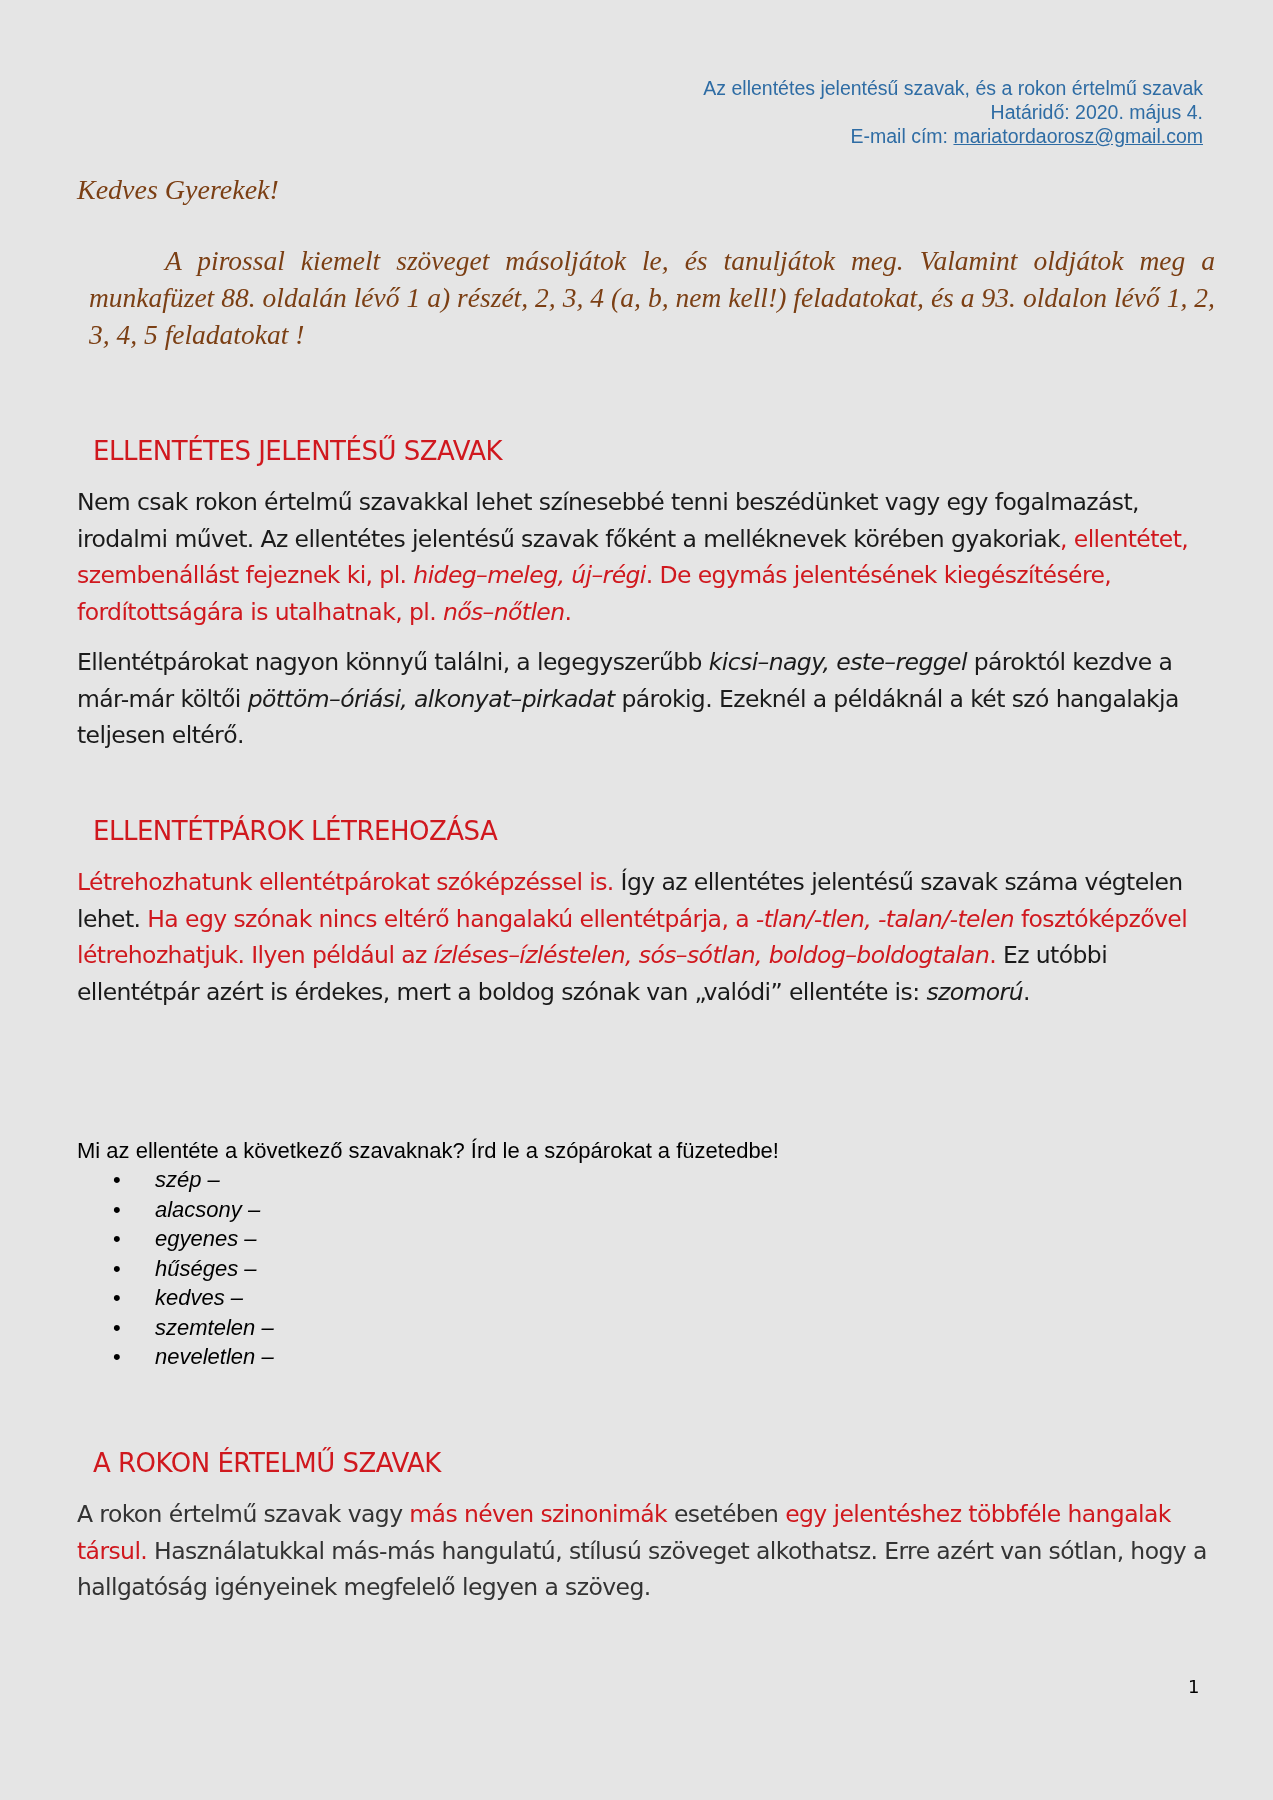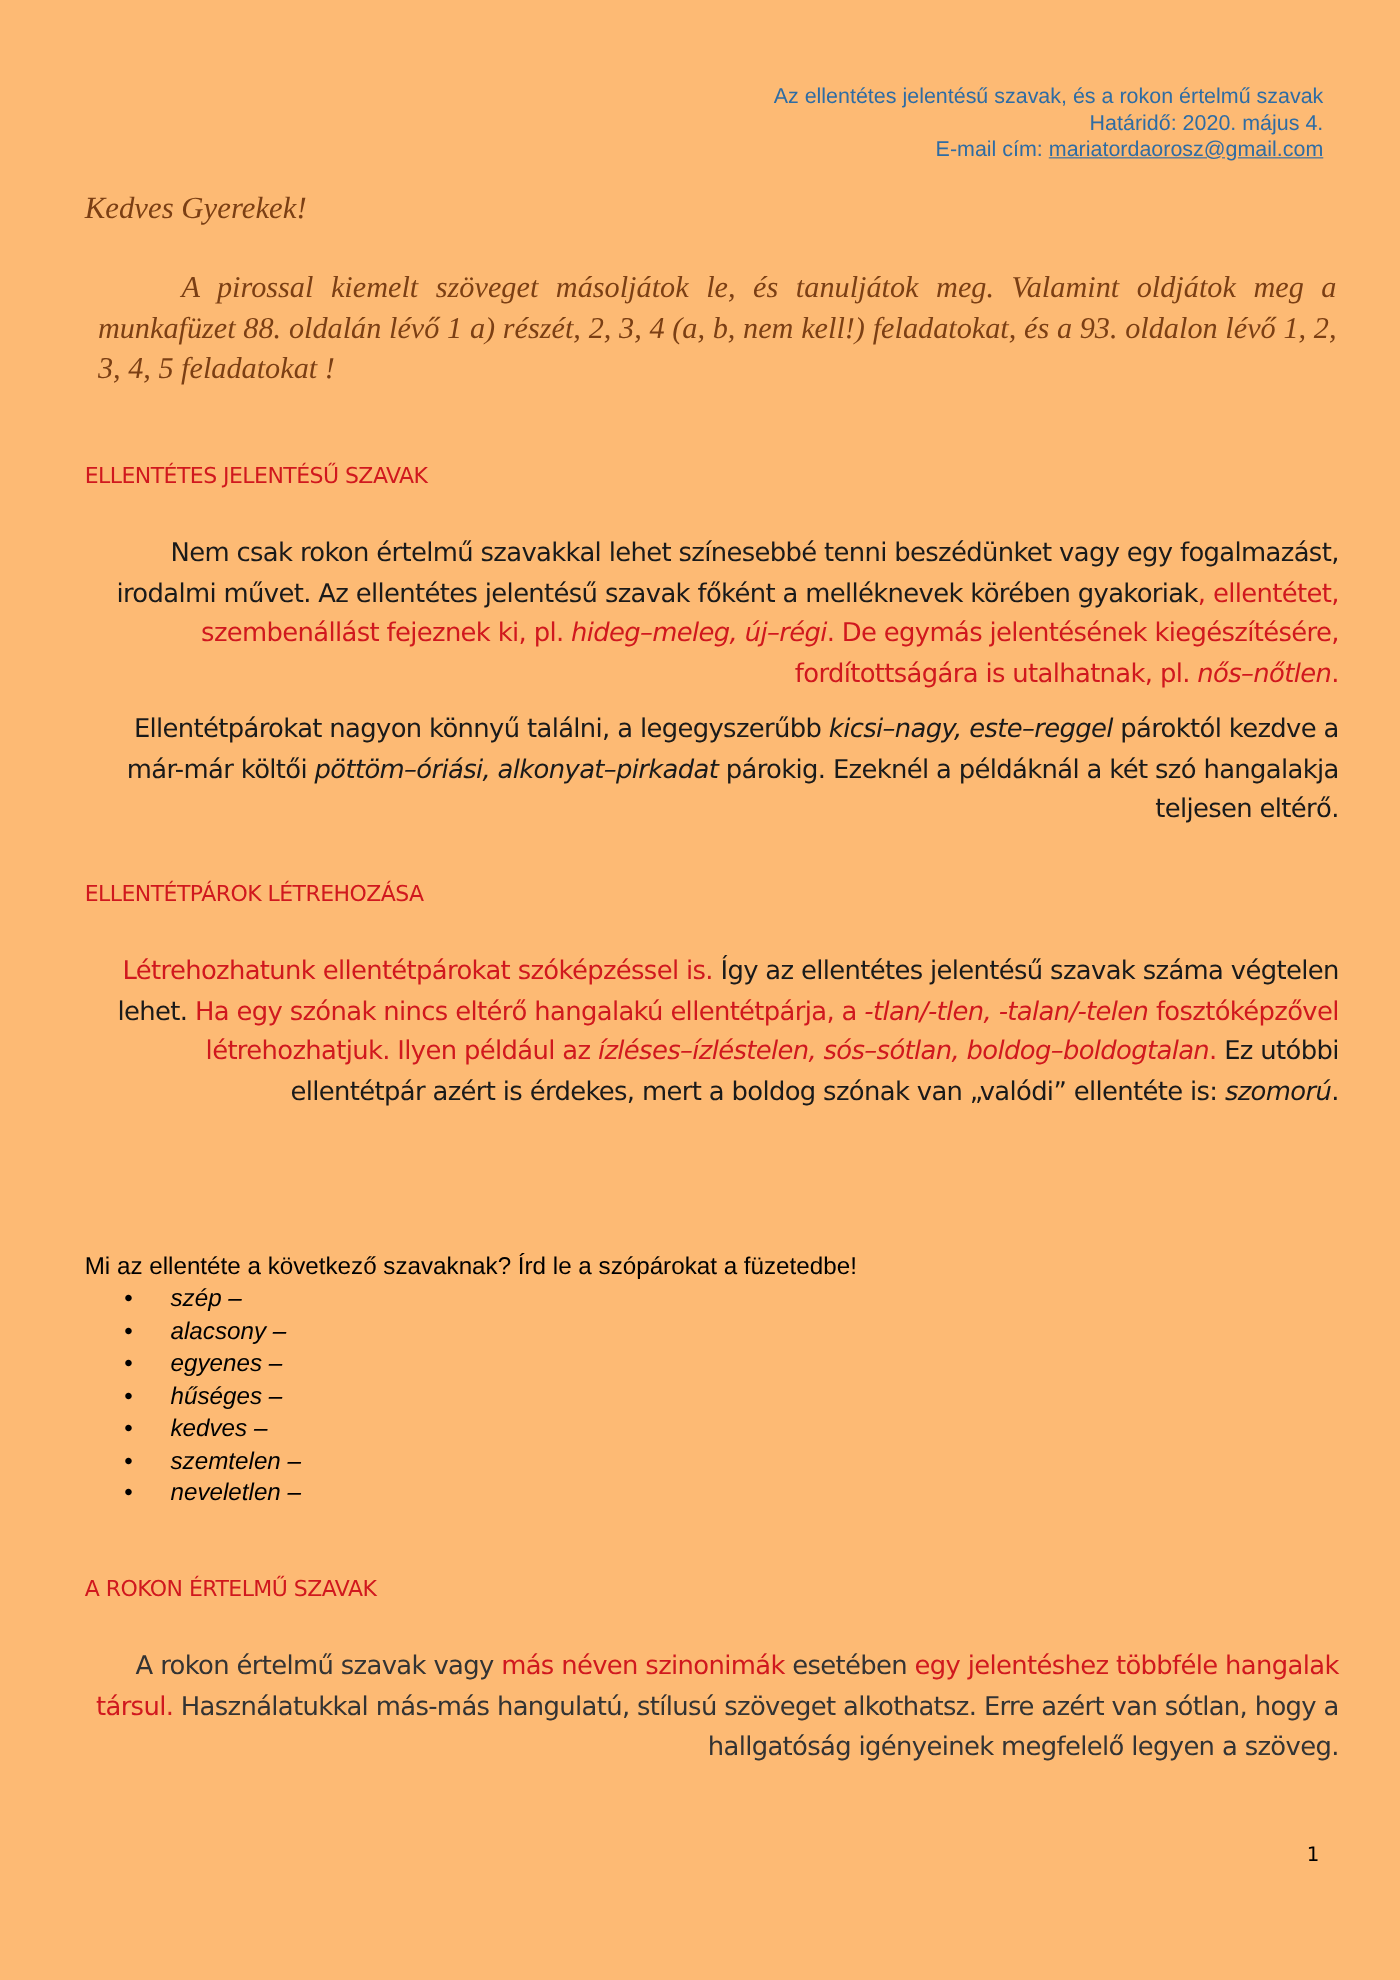--- a/index.html
+++ b/index.html
@@ -1,36 +1,36 @@
 <!DOCTYPE html>
 <html><head>
 <meta charset="utf-8">
 <style>
   html, body { margin: 0; padding: 0; background: #ffffff; }
   body { width: 1273px; height: 1800px; position: relative; overflow: hidden; }
-  .page { position: absolute; left: 0; top: 0; width: 1273px; height: 1800px; background: #fdba74; }
+  .page { position: absolute; left: 0; top: 0; width: 1273px; height: 1800px; background: #e5e5e5; }
   .header {
     position: absolute; right: 70px; top: 76px; text-align: right;
     font-family: "Liberation Sans", sans-serif; font-size: 19.5px; line-height: 24px; color: #2e6ca4;
   }
   .header a { color: #2e6ca4; text-decoration: underline; }
   .serif { font-family: "Liberation Serif", serif; color: #7b3f14; font-style: italic; }
   .greeting { position: absolute; left: 77px; top: 174px; font-size: 28px; }
   .intro {
     position: absolute; left: 77px; top: 230px; width: 1126px;
     font-size: 27.5px; line-height: 37px; text-align: justify; text-indent: 76px;
   }
   .h-red {
     position: absolute; left: 77px; font-family: "DejaVu Sans", sans-serif;
-    font-size: 20px; color: #d0181e; letter-spacing: -0.5px; font-weight: normal; margin: 0;
+    font-size: 26px; color: #d0181e; letter-spacing: -0.5px; font-weight: normal; margin: 16px;
   }
   .para {
     position: absolute; left: 77px; width: 1140px;
     font-family: "DejaVu Sans", sans-serif; font-size: 23.5px; line-height: 36.5px; color: #1a1a1a;
-    letter-spacing: -0.6px; margin: 0; text-align: right;
+    letter-spacing: -0.6px; margin: 0;
   }
   .red { color: #d0181e; }
   .i { font-style: italic; }
   .dark { color: #333333; }
   .brown-h {
     position: absolute; left: 77px; top: 1084px; font-family: "DejaVu Sans", sans-serif;
     font-size: 23px; color: #7b4a1e; letter-spacing: -0.6px; margin: 0; font-weight: normal;
   }
   .task {
     position: absolute; left: 77px; top: 1138px; font-family: "Liberation Sans", sans-serif;

